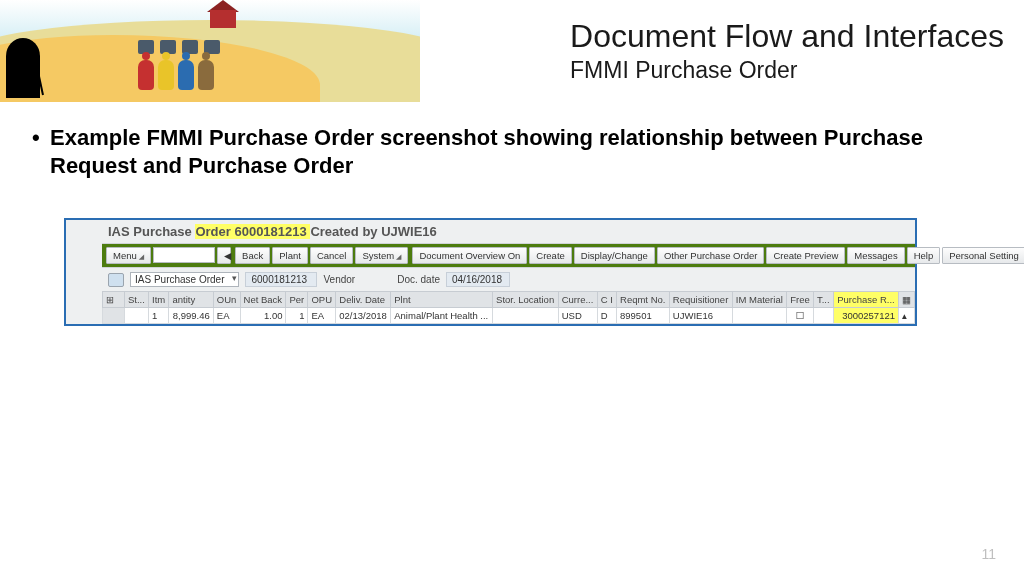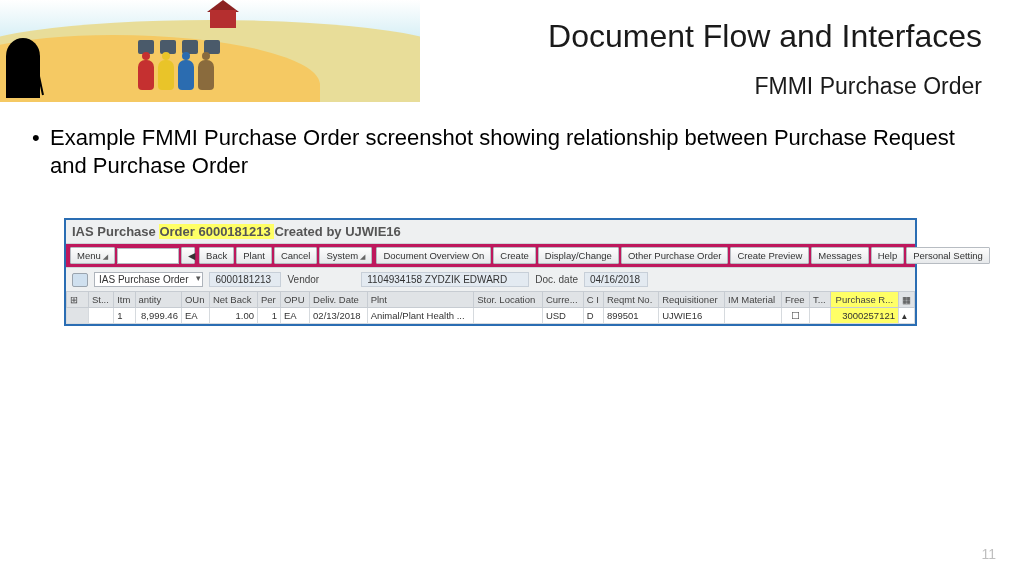--- a/index.html
+++ b/index.html
@@ -18,32 +18,32 @@
   .tripod-leg { position: absolute; width: 2px; height: 48px; background: #000; transform-origin: top center; }
   .tripod-leg.l1 { transform: rotate(-12deg); }
   .tripod-leg.l2 { transform: rotate(12deg); left: 4px; }
   .people-row { position: absolute; left: 138px; top: 60px; display: flex; gap: 4px; }
   .person { width: 16px; height: 30px; border-radius: 7px 7px 4px 4px; position: relative; }
   .person::before { content: ''; position: absolute; top: -8px; left: 4px; width: 8px; height: 8px; border-radius: 50%; background: inherit; }
   .p-red { background: #c53030; } .p-yellow { background: #e9c429; } .p-blue { background: #2b6cb0; } .p-brown { background: #8a6b3d; }
   .icon-row { position: absolute; left: 138px; top: 40px; display: flex; gap: 6px; }
   .mini-icon { width: 16px; height: 14px; background: #4a5a6a; border-radius: 2px; }
   
-  .slide-title { position: absolute; right: 42px; top: 18px; text-align: right; }
+  .slide-title { position: absolute; right: 20px; top: 18px; }
   .slide-title h1 { font-size: 32px; font-weight: 400; color: #1a1a1a; }
-  .slide-title p { font-size: 23px; font-weight: 400; color: #1a1a1a; margin-top: 18px; }
+  .slide-title p { font-size: 23px; font-weight: 400; color: #1a1a1a; margin-top: 2px; }
   
-  .bullet-block { position: absolute; left: 28px; top: 124px; right: 30px; }
+  .bullet-block { position: absolute; left: 28px; top: 124px; right: 30px; font-weight: bold; }
   .bullet-block li { font-size: 22px; line-height: 1.25; color: #000; list-style: none; padding-left: 22px; position: relative; }
   .bullet-block li::before { content: '•'; position: absolute; left: 4px; top: 0; }
   
-  .screenshot-frame { position: absolute; left: 64px; top: 218px; width: 853px; border: 2px solid #2a6db3; background: #eef0f1; font-family: Tahoma, Arial, sans-serif; font-size: 10px; color: #333; }
+  .screenshot-frame { position: absolute; left: 64px; top: 218px; width: 853px; border: 2px solid #2a6db3; background: #eef0f1; font-family: Tahoma, Arial, sans-serif; font-size: 10px; color: #333; padding-left: 36px; }
   .ss-title { padding: 4px 6px; font-size: 13px; font-weight: bold; color: #555; background: #eef0f1; }
   .ss-title .hl { background: #ffff66; }
-  .toolbar { display: flex; align-items: flex-end; gap: 2px; padding: 3px 4px; background: #be185d; border-top: 1px solid #d0d4d8; border-bottom: 1px solid #d0d4d8; flex-wrap: nowrap; }
+  .toolbar { display: flex; align-items: flex-start; gap: 2px; padding: 3px 4px; background: #4d7c0f; border-top: 1px solid #d0d4d8; border-bottom: 1px solid #d0d4d8; flex-wrap: nowrap; }
   .btn { background: linear-gradient(#fdfdfd,#e7e9eb); border: 1px solid #b7bcc2; border-radius: 1px; padding: 2px 6px; font-size: 9.5px; color: #333; white-space: nowrap; cursor: pointer; }
   .btn.menu::after { content: ' ◢'; font-size: 7px; color: #666; }
   .nav-input { width: 62px; height: 16px; border: 1px solid #b7bcc2; background: #fff; }
   .nav-arrow { width: 14px; text-align: center; }
   .spacer { width: 4px; }
   
   .detail-row { display: flex; align-items: center; gap: 6px; padding: 4px 6px; background: #eef0f1; }
   .cart-icon { width: 16px; height: 14px; border: 1px solid #9aa4ae; background: #cfe0ef; border-radius: 2px; display: inline-block; position: relative; }
   .select { background: #fff; border: 1px solid #aeb4bb; padding: 1px 14px 1px 4px; font-size: 10px; position: relative; }
   .select::after { content: '▾'; position: absolute; right: 2px; top: 0; font-size: 9px; color: #555; }
@@ -126,21 +126,20 @@
     <div class="btn">Help</div>
     <div class="btn">Personal Setting</div>
   </div>
 
   <div class="detail-row">
     <span class="cart-icon"></span>
     <span class="select">IAS Purchase Order</span>
     <span class="ro-field" style="width:72px">6000181213</span>
     <span class="label">Vendor</span>
     <span style="width:30px"></span>
-    <span class="ro-field" style="width:168px">1104934158 ZYDZIK EDWARD</span>
     <span class="label">Doc. date</span>
     <span class="ro-field" style="width:64px">04/16/2018</span>
   </div>
 
 
   <table class="grid">
     <thead>
       <tr>
         <th class="corner">⊞</th>
         <th>St...</th>

